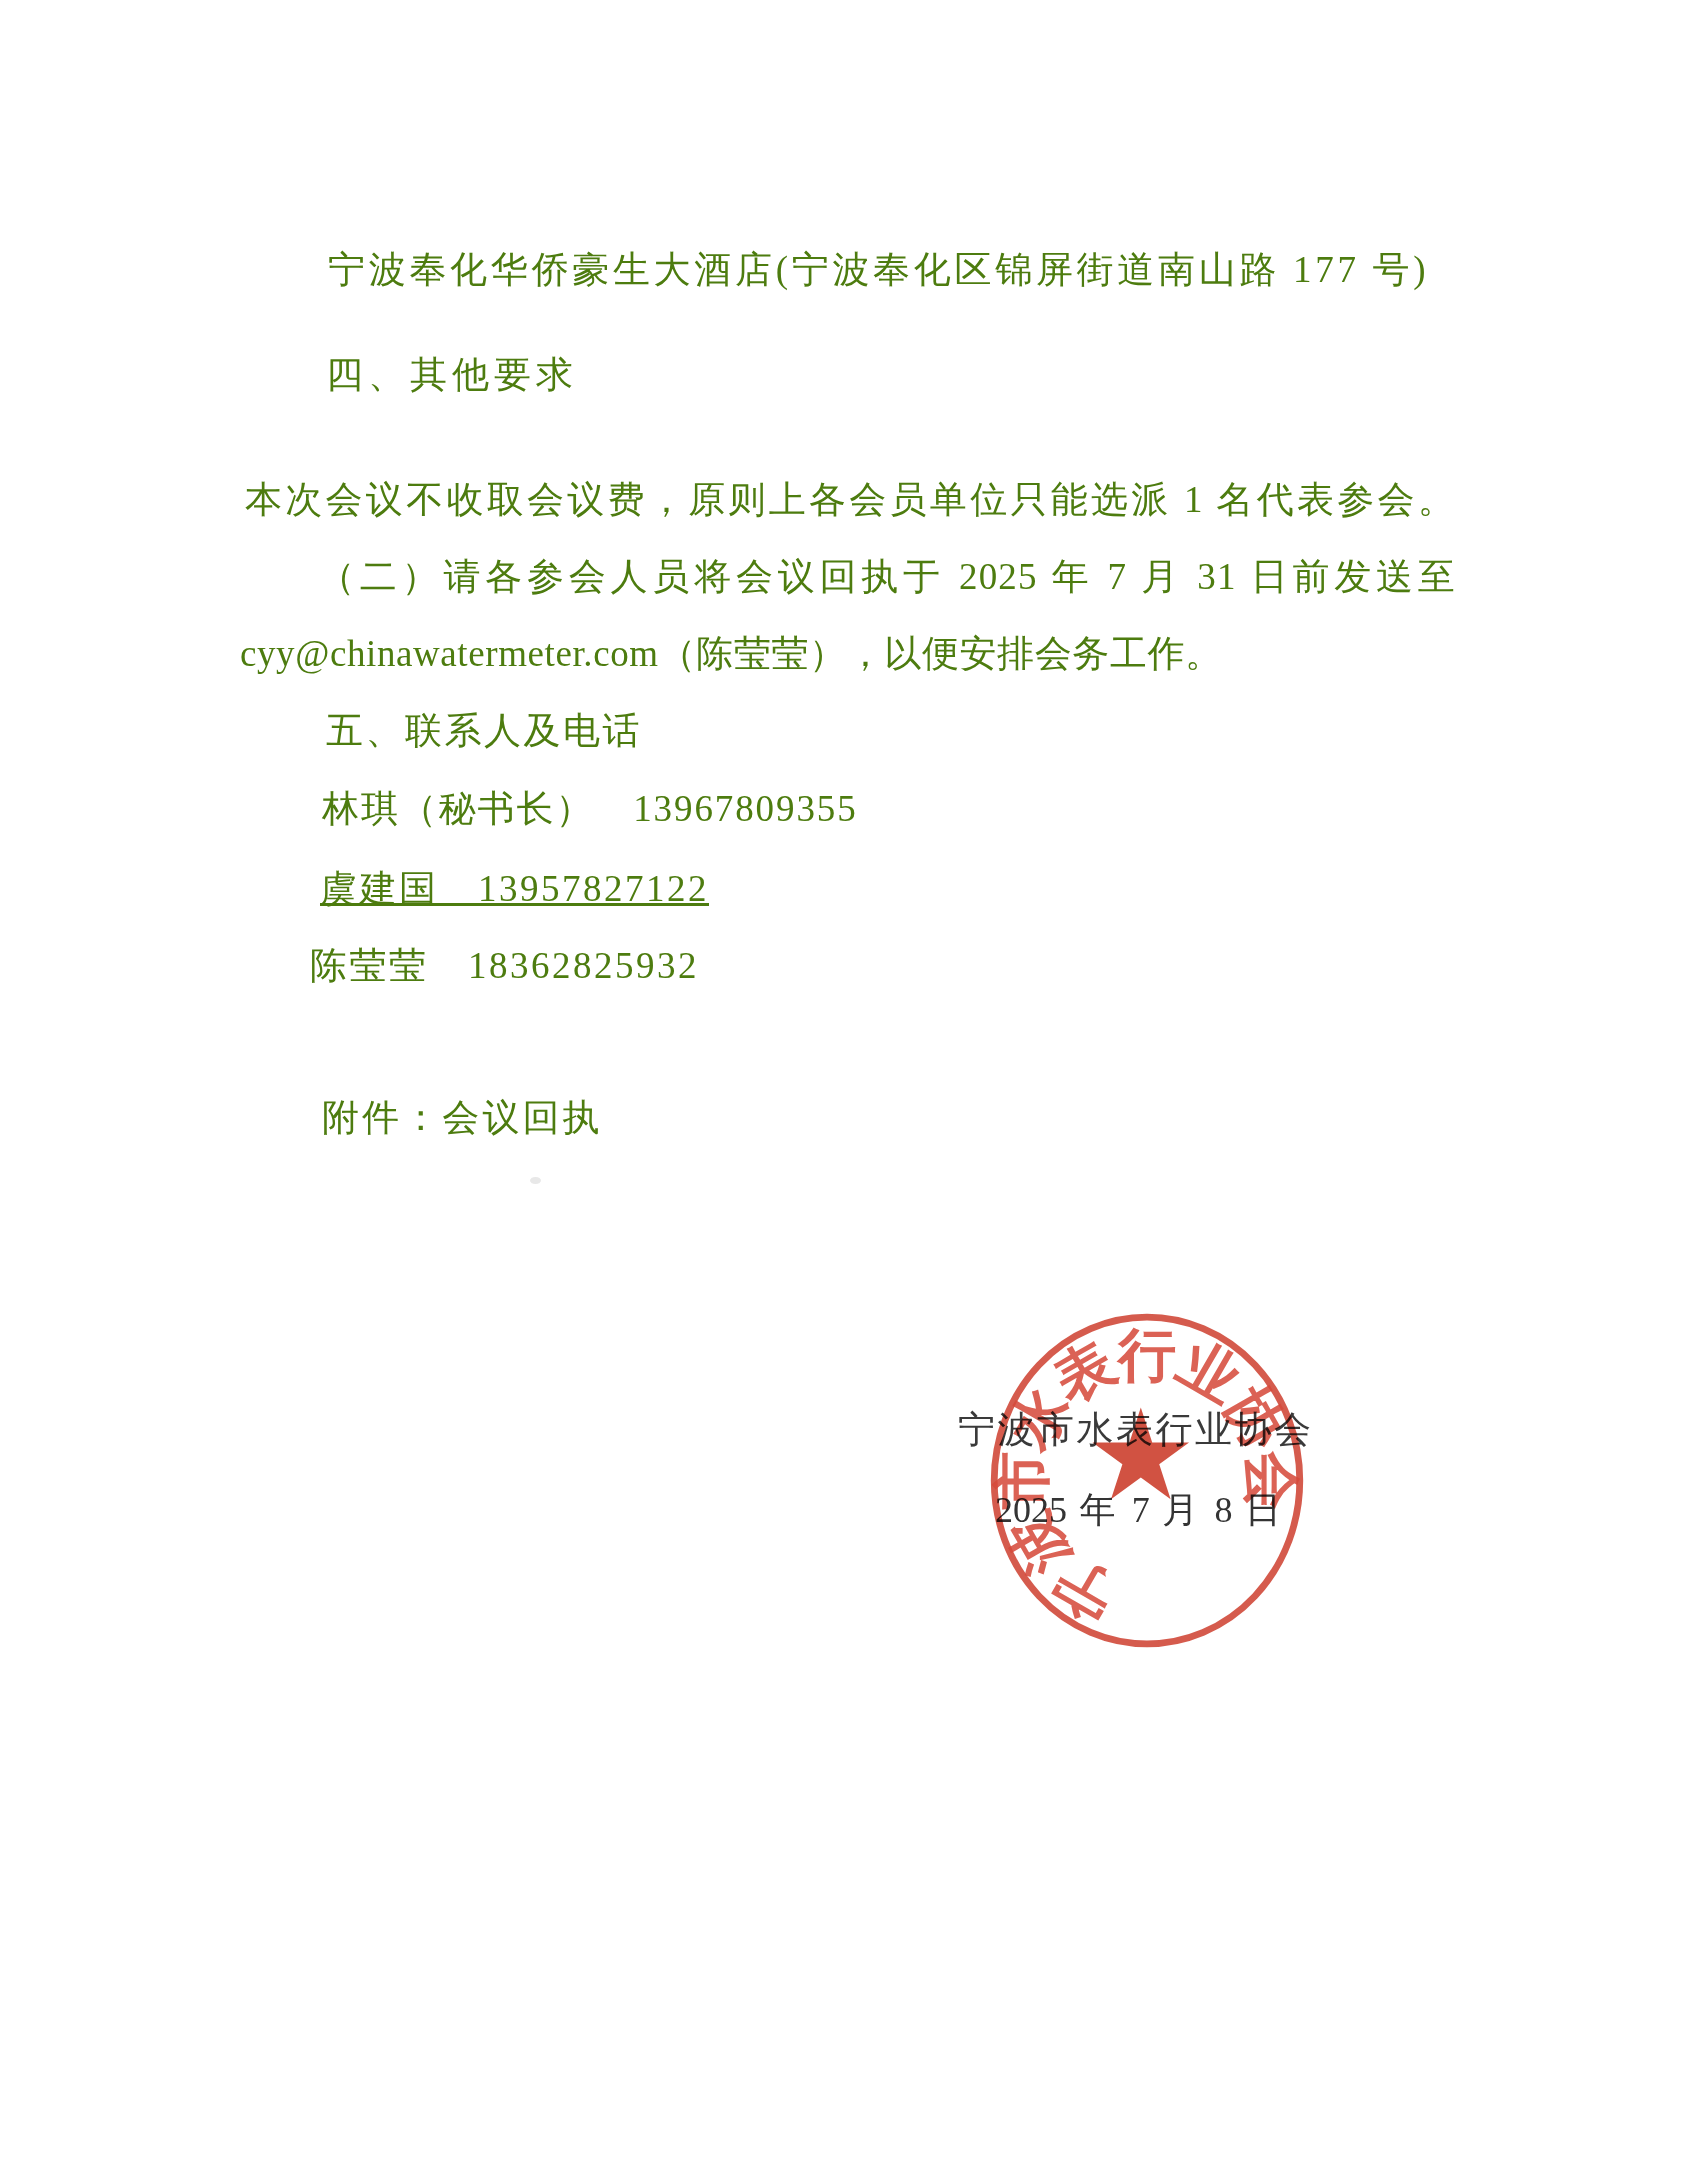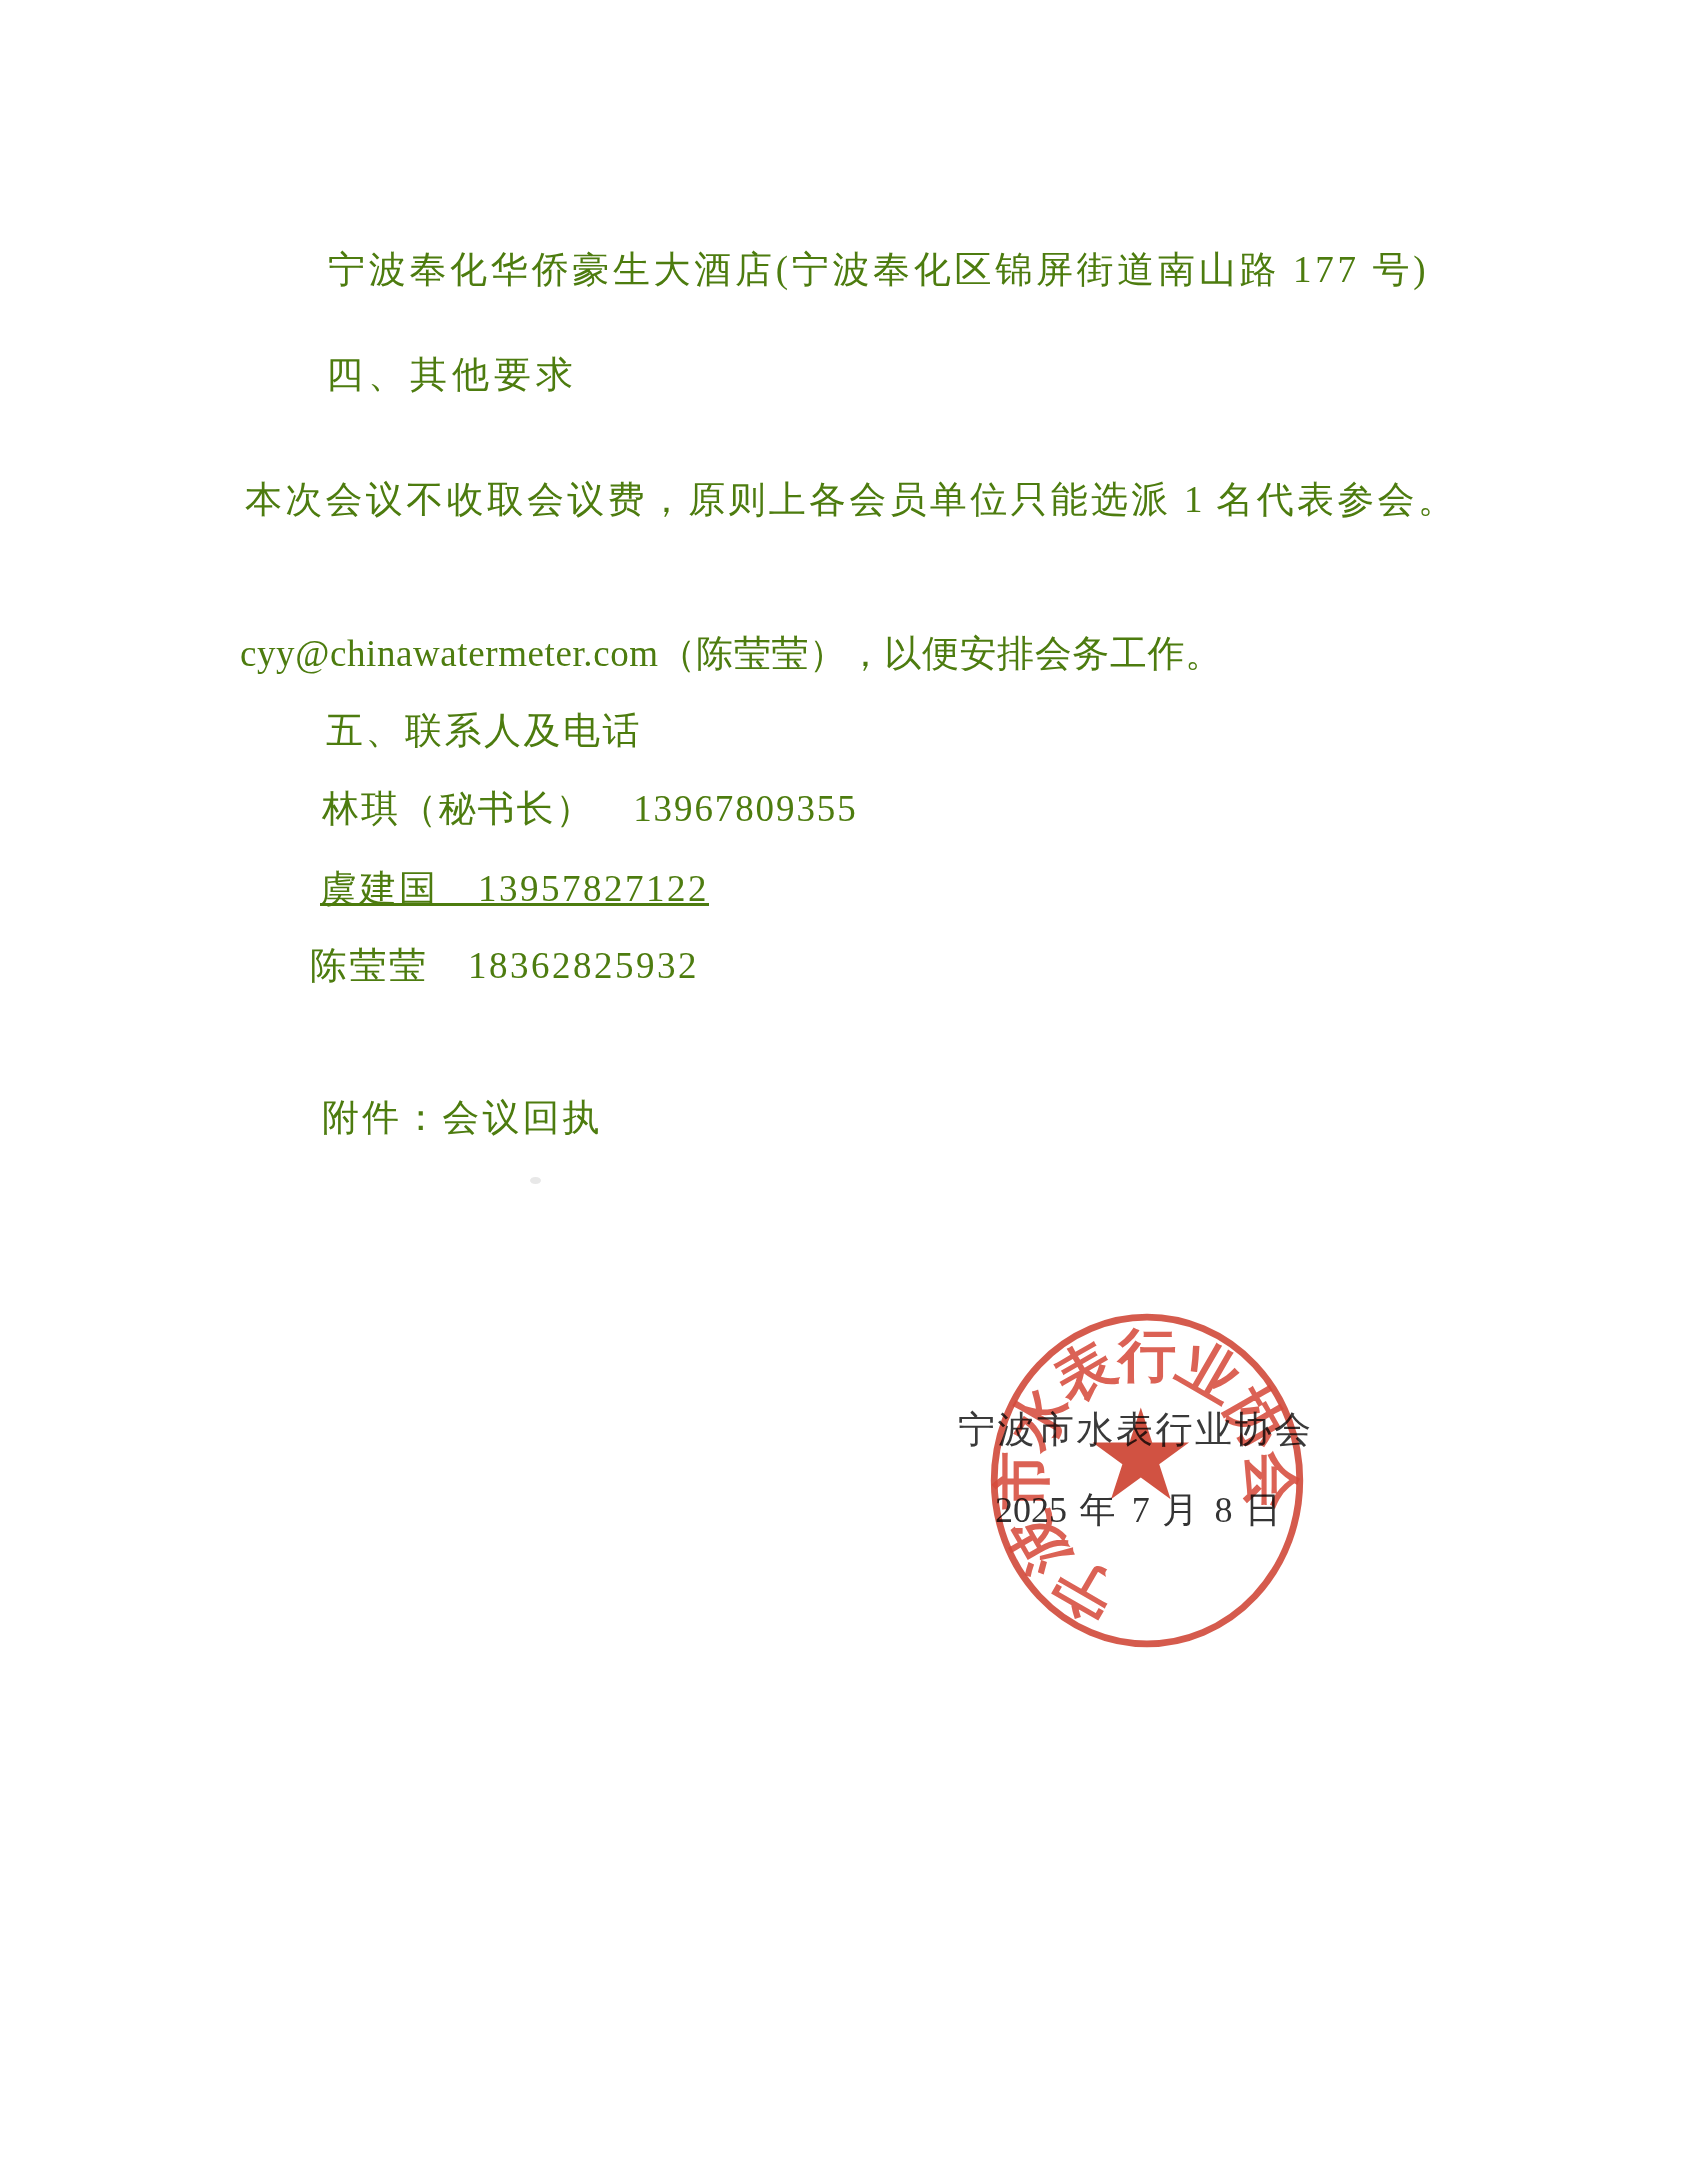--- a/index.html
+++ b/index.html
@@ -84,20 +84,21 @@
   }
 </style>
 </head>
 <body>
 
 <div class="page">
 
   <div class="line l1">宁波奉化华侨豪生大酒店(宁波奉化区锦屏街道南山路 177 号)</div>
   <div class="line l2">四、其他要求</div>
   <div class="line l4 just">本次会议不收取会议费，原则上各会员单位只能选派 1 名代表参会。</div>
+  <div class="line l5 just">（二）请各参会人员将会议回执于 2025 年 7 月 31 日前发送至</div>
   <div class="line l6">cyy@chinawatermeter.com（陈莹莹），以便安排会务工作。</div>
   <div class="line l7">五、联系人及电话</div>
   <div class="line l8">林琪（秘书长）　13967809355</div>
   <div class="line l9">虞建国　13957827122</div>
   <div class="line l10">陈莹莹　18362825932</div>
   <div class="line l11">附件：会议回执</div>
 
   <div class="speck"></div>
 
   <div class="line sig-org">宁波市水表行业协会</div>

